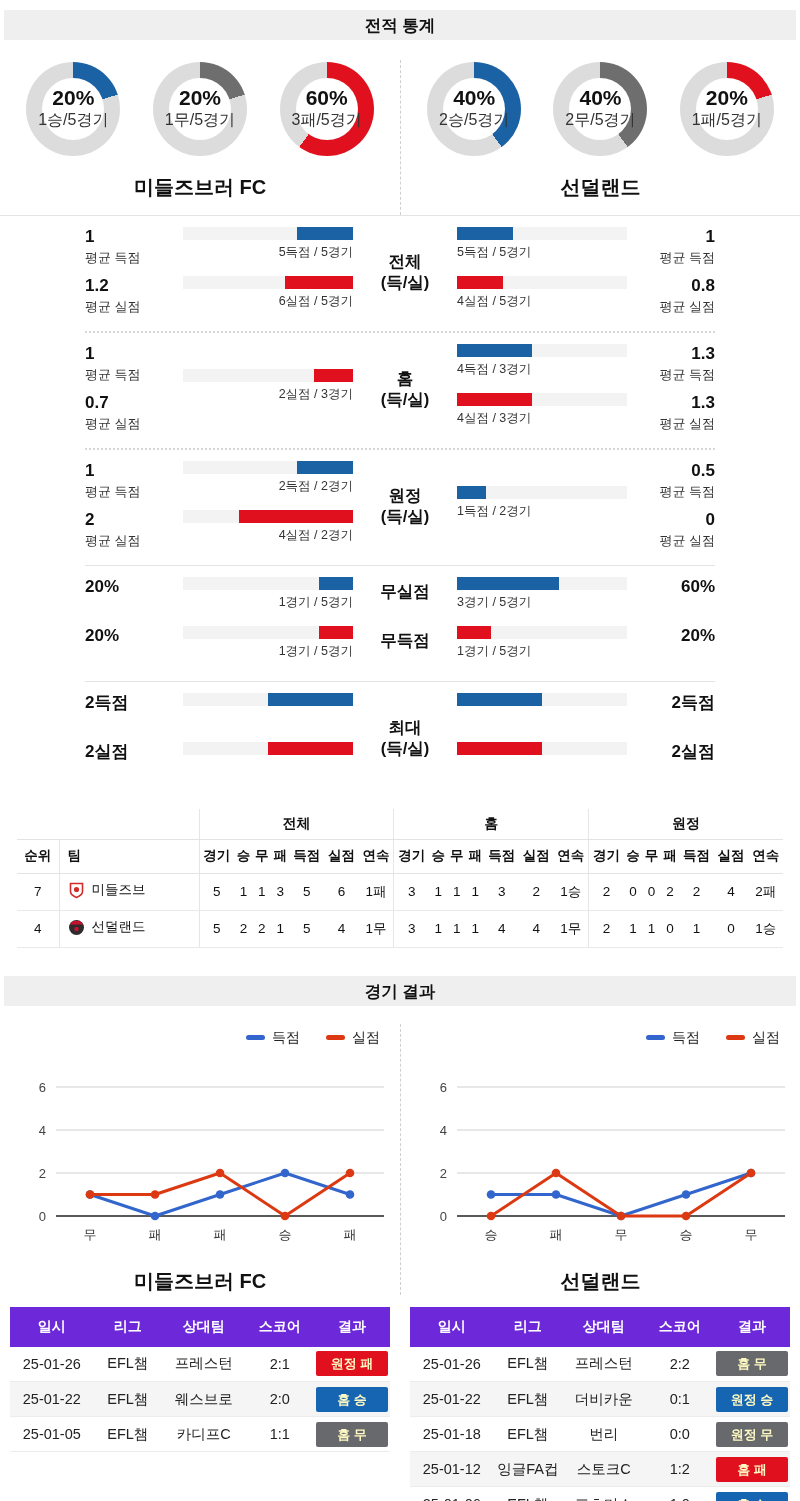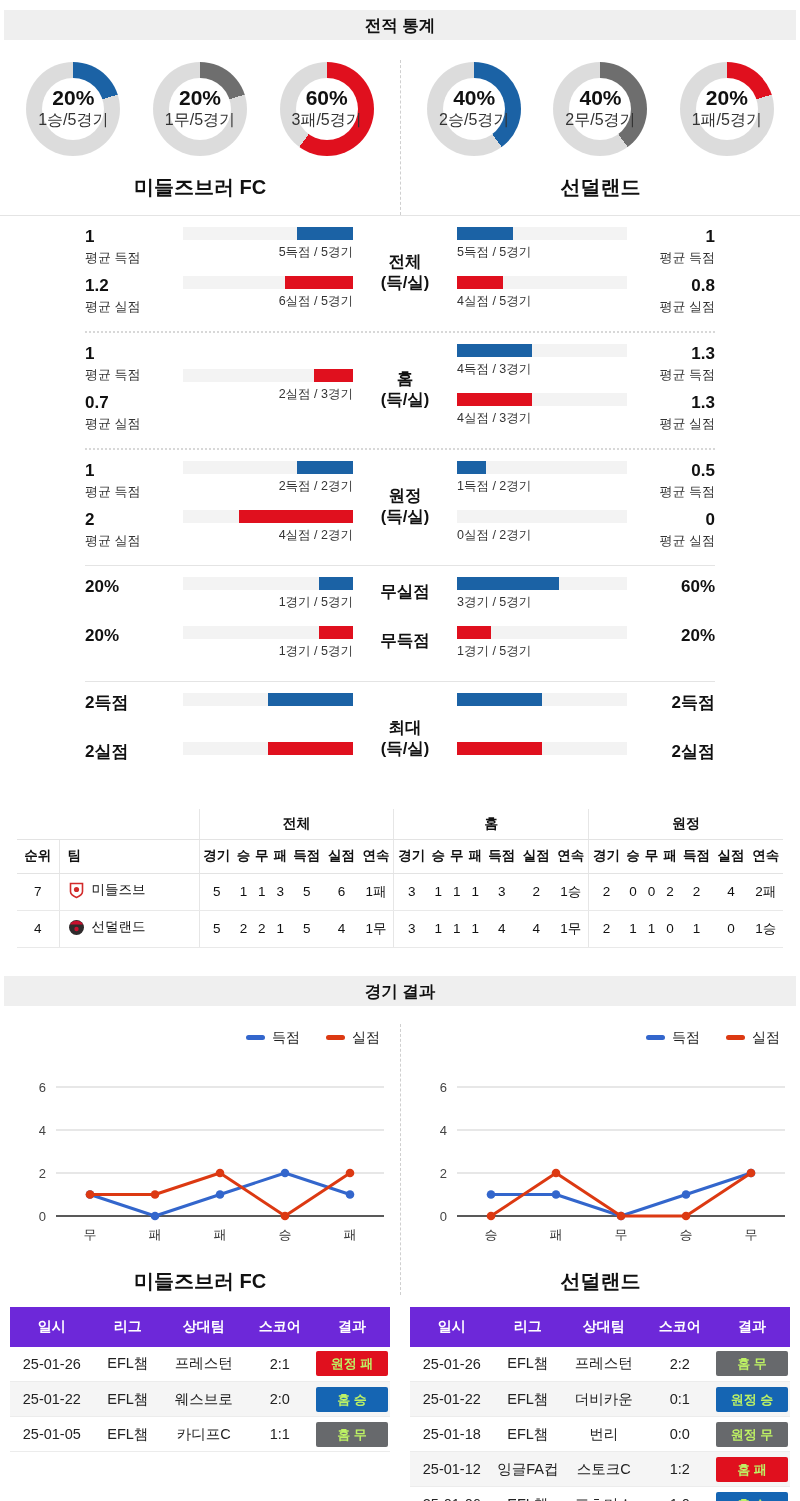--- a/index.html
+++ b/index.html
@@ -74,21 +74,21 @@
   .chart-team-title { text-align:center; font-size:20px; font-weight:bold; margin-top:14px; }
   
   .match-row { display:flex; justify-content:space-between; padding:0 10px; margin-top:12px; }
   .match-table { width:380px; border-collapse:collapse; }
   .match-table thead th { background:#6d28d9; color:#fff; font-weight:bold;
     font-size:14px; height:40px; }
   .match-table tbody td { text-align:center; font-size:14.5px; color:#222;
     height:35px; border-bottom:1px solid #ececec; }
   .match-table tbody tr:nth-child(even) { background:#f5f5f5; }
   .badge { display:inline-block; width:72px; height:25px; line-height:25px;
-    border-radius:2px; color:#bef264; font-size:13px; font-weight:bold; text-align:center; }
+    border-radius:2px; color:#fef9c3; font-size:13px; font-weight:bold; text-align:center; }
   .badge.win  { background:#1565b3; }
   .badge.loss { background:#e0101e; }
   .badge.draw { background:#67696c; }
   .mt-col { width:380px; }
 </style>
 </head>
 <body>
 
 <div style="padding-top:10px;">
 
@@ -293,26 +293,20 @@
               <div>원정</div>
               <div>(득/실)</div>
             </div>
           </div>
           <div class="col col-bars">
             <div class="bar-block">
               <div class="bar-track">
                 <div class="bar-fill from-left" style="width: 17%; background: rgb(27, 98, 165);"></div>
               </div>
               <div class="bar-sub">1득점 / 2경기</div>
-            </div>
-            <div class="bar-block">
-              <div class="bar-track">
-                <div class="bar-fill from-left" style="width: 0%; background: rgb(224, 16, 30);"></div>
-              </div>
-              <div class="bar-sub">0실점 / 2경기</div>
             </div>
           </div>
           <div class="col col-labels-right">
             <div class="lbl-block right">
               <div class="stat-value">0.5</div>
               <div class="stat-vlabel">평균 득점</div>
             </div>
             <div class="lbl-block right">
               <div class="stat-value">0</div>
               <div class="stat-vlabel">평균 실점</div>

